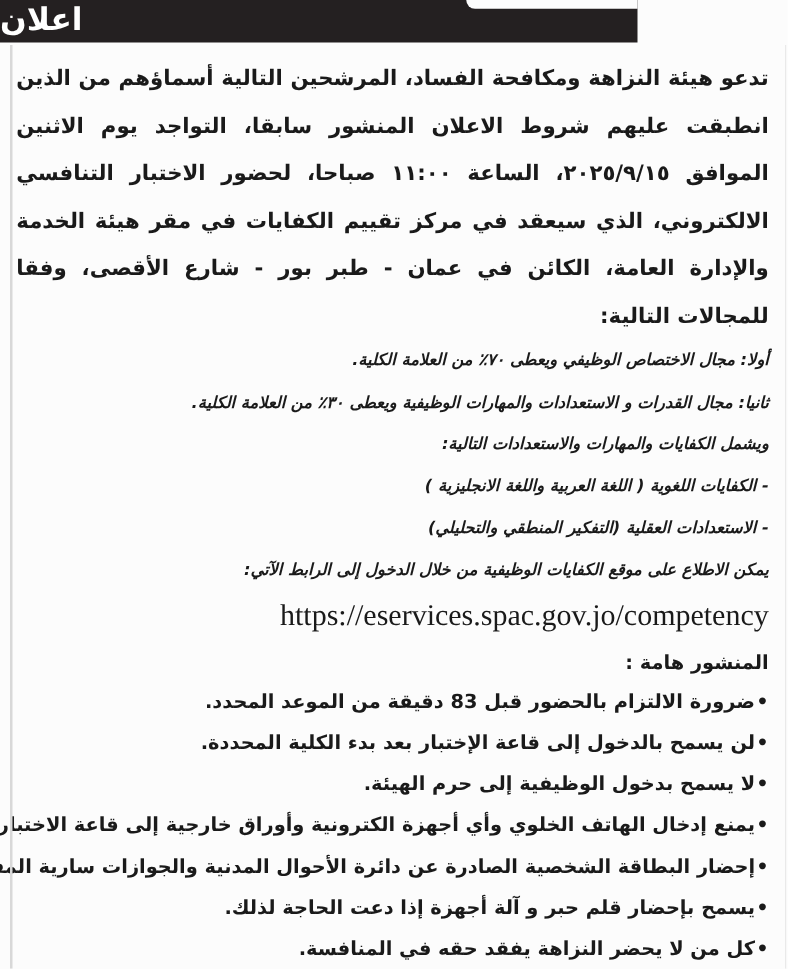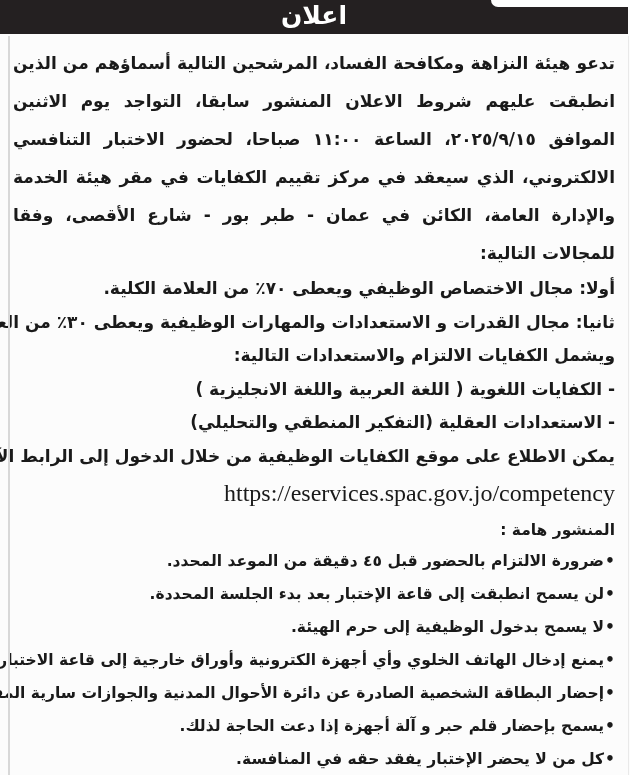--- a/index.html
+++ b/index.html
@@ -20,23 +20,22 @@
     position: absolute; left: 8px; top: 36px; bottom: 0;
     width: 2px; background: #d8d8d8;
   }
   .rule-right {
     position: absolute; right: 1px; top: 36px; bottom: 0;
     width: 1px; background: #e9e9e9;
   }
   
   .header-bar {
     position: relative;
-    width: 628px; height: 34px;
+    width: 510px; height: 34px;
     background: #242021;
-    text-align: center;
   }
   .header-bar h1 {
     color: #ffffff;
     font-size: 25px;
     font-weight: bold;
     line-height: 32px;
     letter-spacing: 1px;
   }
   .notch {
     position: absolute; top: 0; right: 0;
@@ -50,23 +49,24 @@
     padding: 10px 15px 0 13px;
     color: #1a1a1a;
     font-weight: bold;
   }
   .intro {
     font-size: 17px;
     line-height: 38px;
     text-align: justify;
   }
   .section-line {
-    font-size: 17px;
+    font-size: 13px;
     line-height: 33.5px;
     white-space: nowrap;
+    font-style: italic;
   }
   .url-line {
     direction: ltr;
     text-align: right;
     font-family: "Liberation Serif", "DejaVu Serif", serif;
     font-weight: normal;
     font-size: 24px;
     line-height: 40px;
     padding-left: 2px;
   }
@@ -97,31 +97,31 @@
 
   <span class="rule-left"></span>
   <span class="rule-right"></span>
 
   <div class="content">
 
     <p class="intro">تدعو هيئة النزاهة ومكافحة الفساد، المرشحين التالية أسماؤهم من الذين انطبقت عليهم شروط الاعلان المنشور سابقا، التواجد يوم الاثنين الموافق ٢٠٢٥/٩/١٥، الساعة ١١:٠٠ صباحا، لحضور الاختبار التنافسي الالكتروني، الذي سيعقد في مركز تقييم الكفايات في مقر هيئة الخدمة والإدارة العامة، الكائن في عمان - طبر بور - شارع الأقصى، وفقا للمجالات التالية:</p>
 
     <div class="section-line">أولا: مجال الاختصاص الوظيفي ويعطى ٧٠٪ من العلامة الكلية.</div>
     <div class="section-line">ثانيا: مجال القدرات و الاستعدادات والمهارات الوظيفية ويعطى ٣٠٪ من العلامة الكلية.</div>
-    <div class="section-line">ويشمل الكفايات الالتزام والاستعدادات التالية:</div>
+    <div class="section-line">ويشمل الكفايات والمهارات والاستعدادات التالية:</div>
     <div class="section-line">- الكفايات اللغوية ( اللغة العربية واللغة الانجليزية )</div>
     <div class="section-line">- الاستعدادات العقلية (التفكير المنطقي والتحليلي)</div>
     <div class="section-line">يمكن الاطلاع على موقع الكفايات الوظيفية من خلال الدخول إلى الرابط الآتي:</div>
 
     <div class="url-line">https://eservices.spac.gov.jo/competency</div>
 
     <div class="notes-heading">المنشور هامة :</div>
 
-    <div class="note-item">ضرورة الالتزام بالحضور قبل ٤٥ دقيقة من الموعد المحدد.</div>
-    <div class="note-item">لن يسمح انطبقت إلى قاعة الإختبار بعد بدء الجلسة المحددة.</div>
+    <div class="note-item">ضرورة الالتزام بالحضور قبل 83 دقيقة من الموعد المحدد.</div>
+    <div class="note-item">لن يسمح بالدخول إلى قاعة الإختبار بعد بدء الكلية المحددة.</div>
     <div class="note-item">لا يسمح بدخول الوظيفية إلى حرم الهيئة.</div>
     <div class="note-item">يمنع إدخال الهاتف الخلوي وأي أجهزة الكترونية وأوراق خارجية إلى قاعة الاختبار.</div>
     <div class="note-item">إحضار البطاقة الشخصية الصادرة عن دائرة الأحوال المدنية والجوازات سارية المفعول.</div>
     <div class="note-item">يسمح بإحضار قلم حبر و آلة أجهزة إذا دعت الحاجة لذلك.</div>
-    <div class="note-item">كل من لا يحضر الإختبار يفقد حقه في المنافسة.</div>
+    <div class="note-item">كل من لا يحضر النزاهة يفقد حقه في المنافسة.</div>
 
   </div>
 </div>
 
 </body></html>

